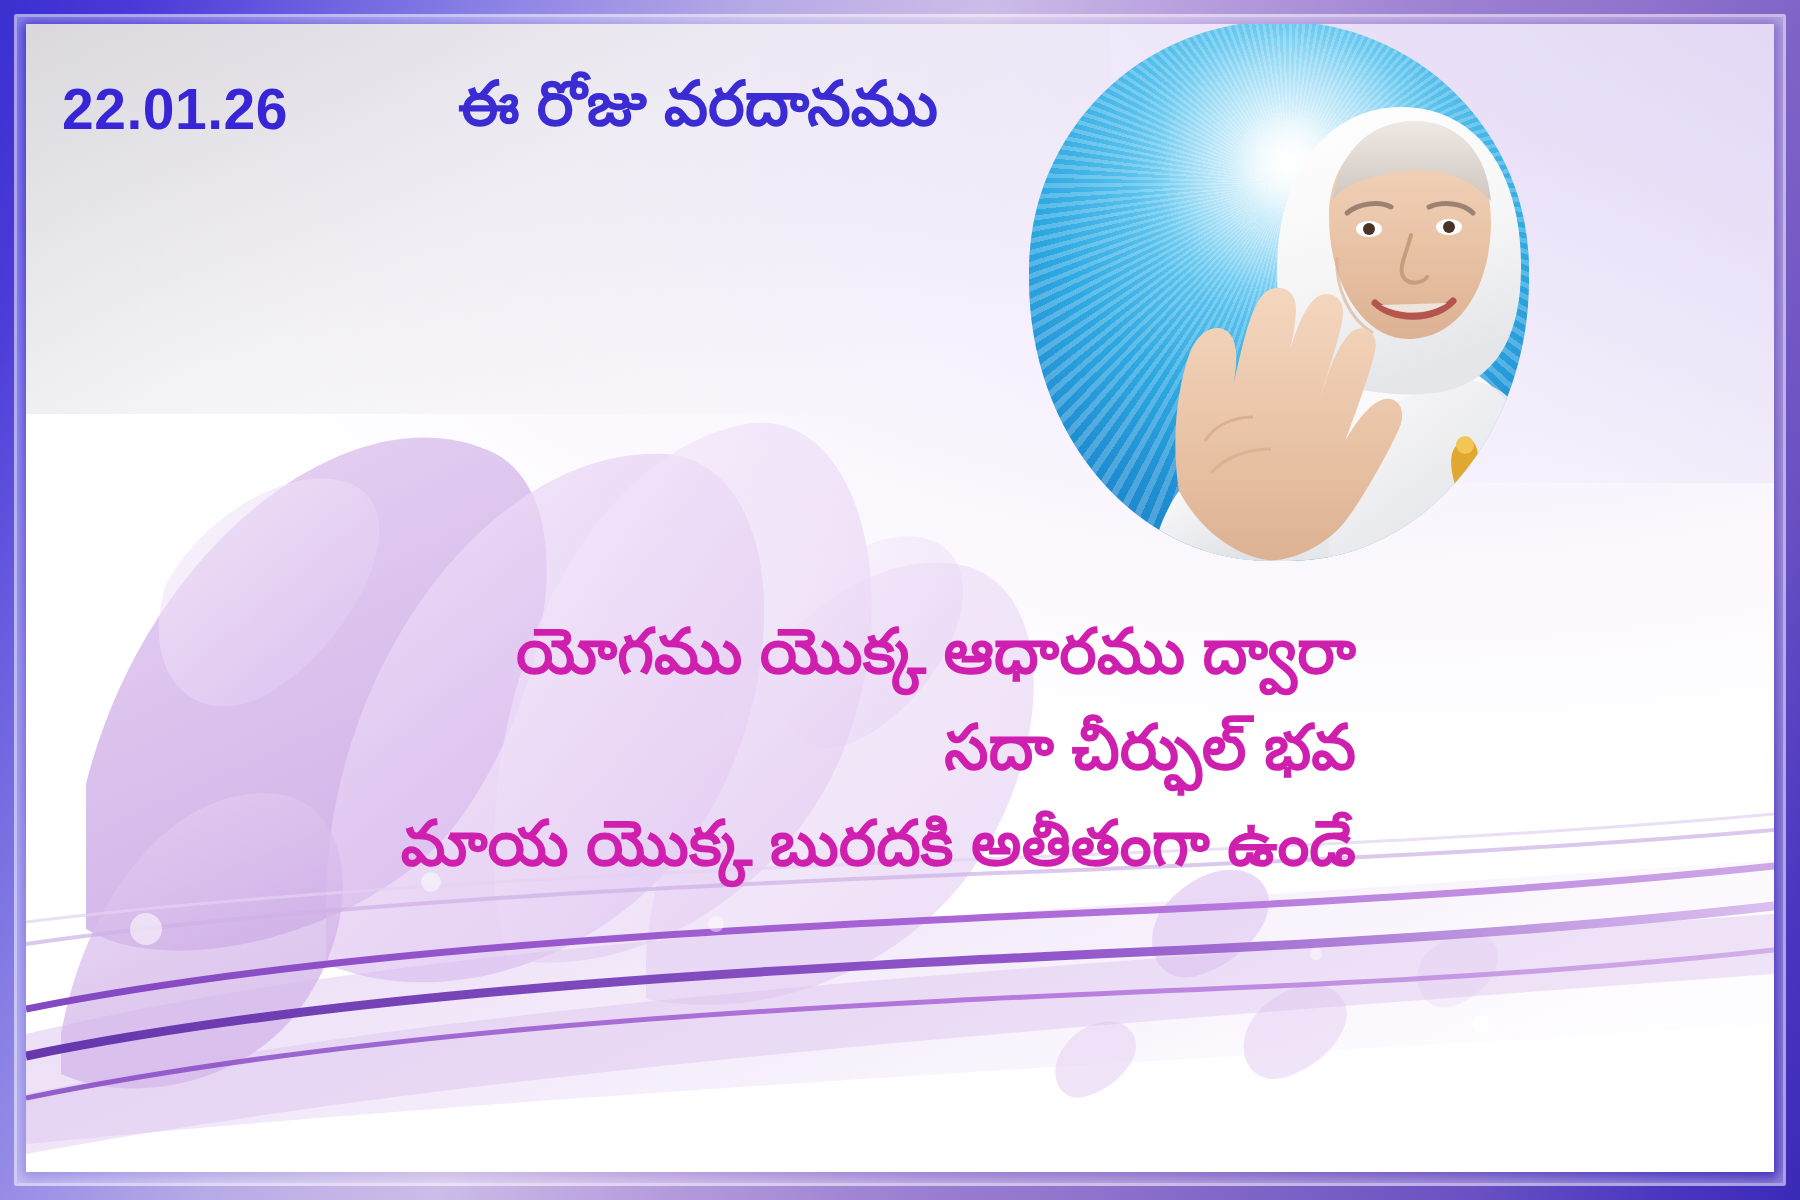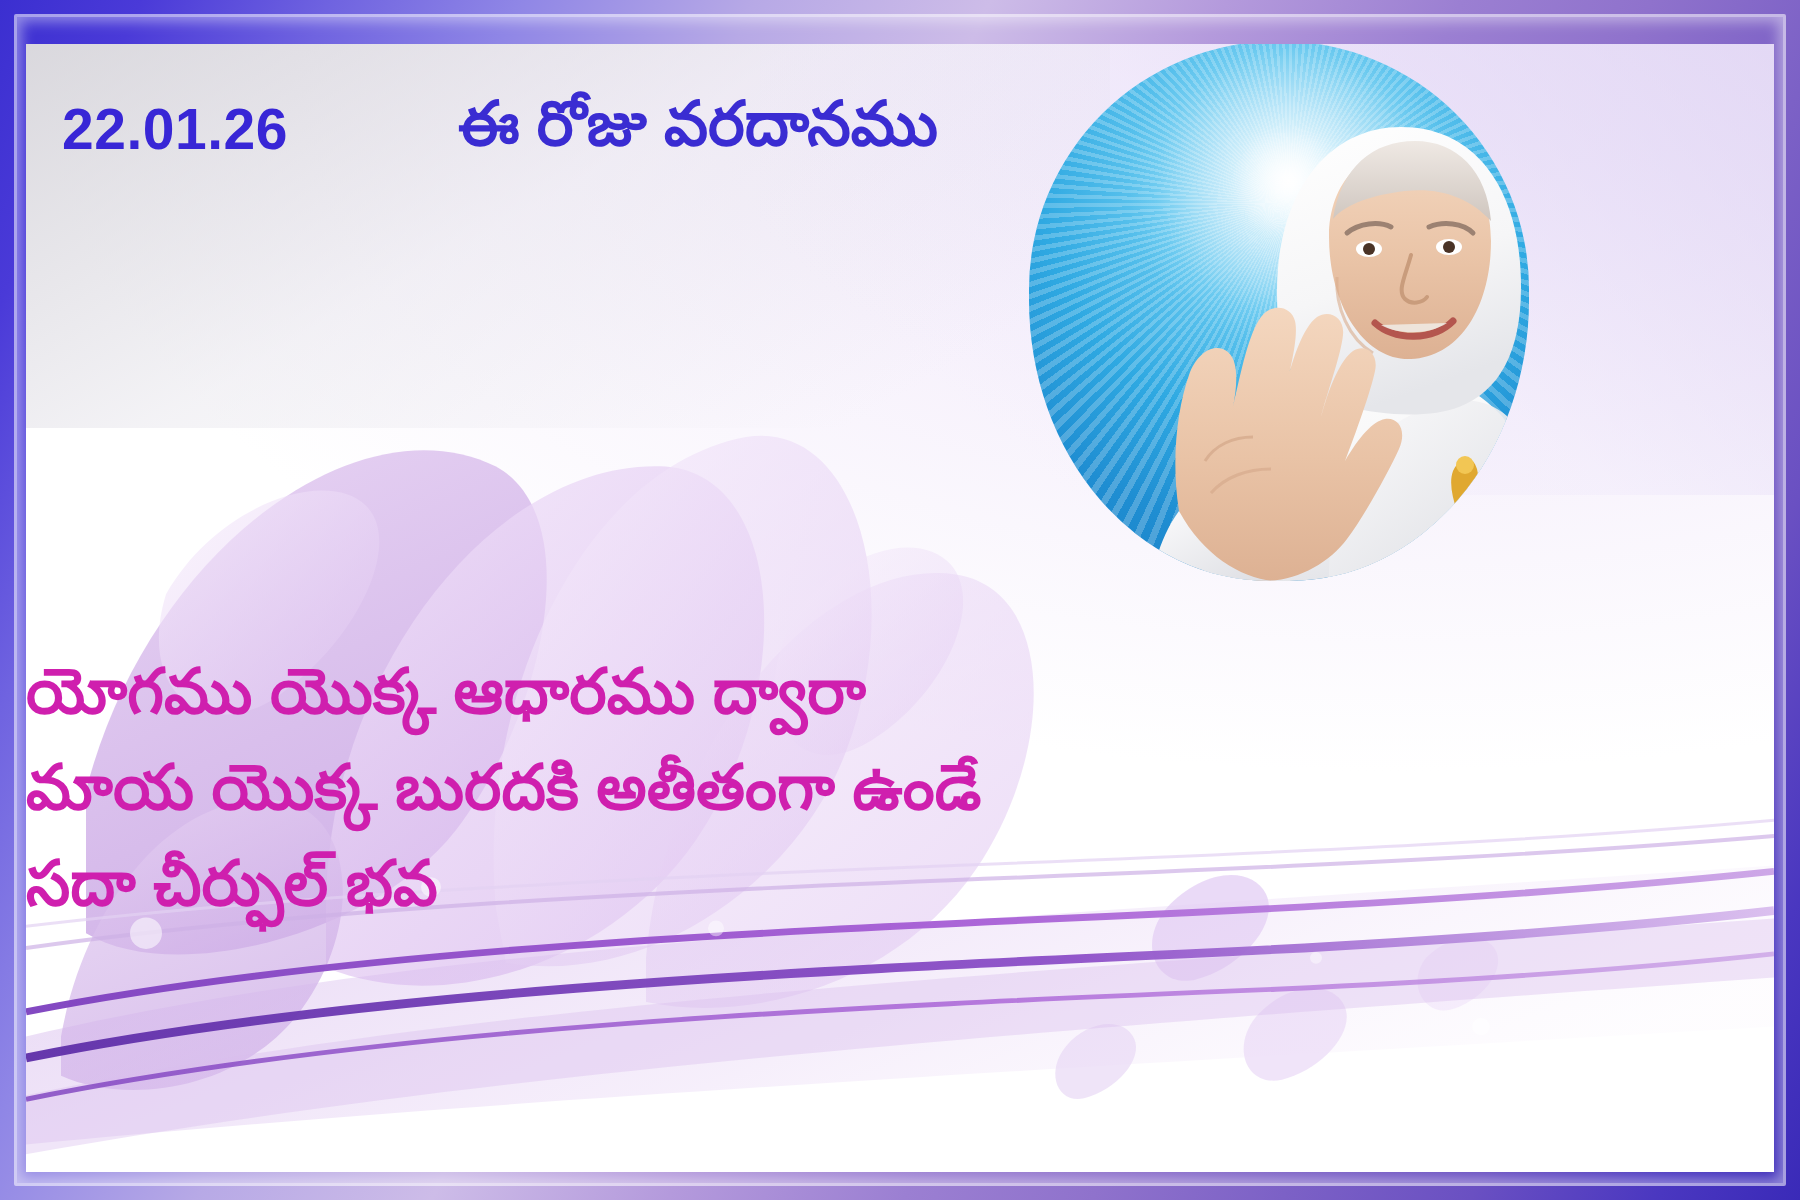--- a/index.html
+++ b/index.html
@@ -45,21 +45,20 @@
   }
 
   
   .face{
     position:absolute;
     left:26px;top:24px;right:26px;bottom:28px;
     overflow:hidden;
     background:
       radial-gradient(140% 110% at 78% 4%, #efe7fa 0%, #f7f2fc 28%, #ffffff 55%, #ffffff 100%),
       linear-gradient(170deg,#eceaf0 0%,#f6f4f8 18%,#fdfbff 40%,#ffffff 70%,#fbf7ff 100%);
-    margin-top: 20px;
   }
 
   
   .wash-tl{
     position:absolute;left:0;top:0;width:62%;height:34%;
     background:linear-gradient(150deg,rgba(205,203,210,.75) 0%,rgba(226,224,232,.40) 45%,rgba(255,255,255,0) 85%);
   }
   .wash-tr{
     position:absolute;right:0;top:0;width:58%;height:40%;
     background:linear-gradient(220deg,rgba(214,200,240,.55) 0%,rgba(236,228,250,.30) 45%,rgba(255,255,255,0) 80%);
@@ -112,23 +111,23 @@
     font-size:62px;
     font-weight:600;
     color:#3a2cd2;
     white-space:nowrap;
     font-family:"Liberation Sans","DejaVu Sans",sans-serif;
     text-align:center;
   }
   .body-text{
     position:absolute;
     left:0;
-    top:600px;
+    top:580px;
     width:1330px;
-    text-align:left;
+    text-align:right;
     color:#cf1fae;
     font-size:63px;
     line-height:1.52;
     font-weight:600;
     font-family:"Liberation Sans","DejaVu Sans",sans-serif;
   }
   .body-text .ln{display:block;white-space:nowrap;}
 </style>
 </head>
 <body>
@@ -269,18 +268,18 @@
         <path d="M424,430 C432,414 444,414 448,428 C452,442 442,470 434,486 C428,470 418,446 424,430 Z" fill="#e0a830"></path>
         <circle cx="436" cy="424" r="9" fill="#f2c654"></circle>
       </svg>
     </div>
 
     <div class="date">22.01.26</div>
     <div class="heading">ఈ రోజు వరదానము</div>
 
     <div class="body-text">
       <span class="ln">యోగము యొక్క ఆధారము ద్వారా</span>
+      <span class="ln">సదా చీర్ఫుల్ భవ</span>
       <span class="ln">మాయ యొక్క బురదకి అతీతంగా ఉండే</span>
-      <span class="ln">సదా చీర్ఫుల్ భవ</span>
     </div>
 
   </div>
 </div>
 
 </body></html>

